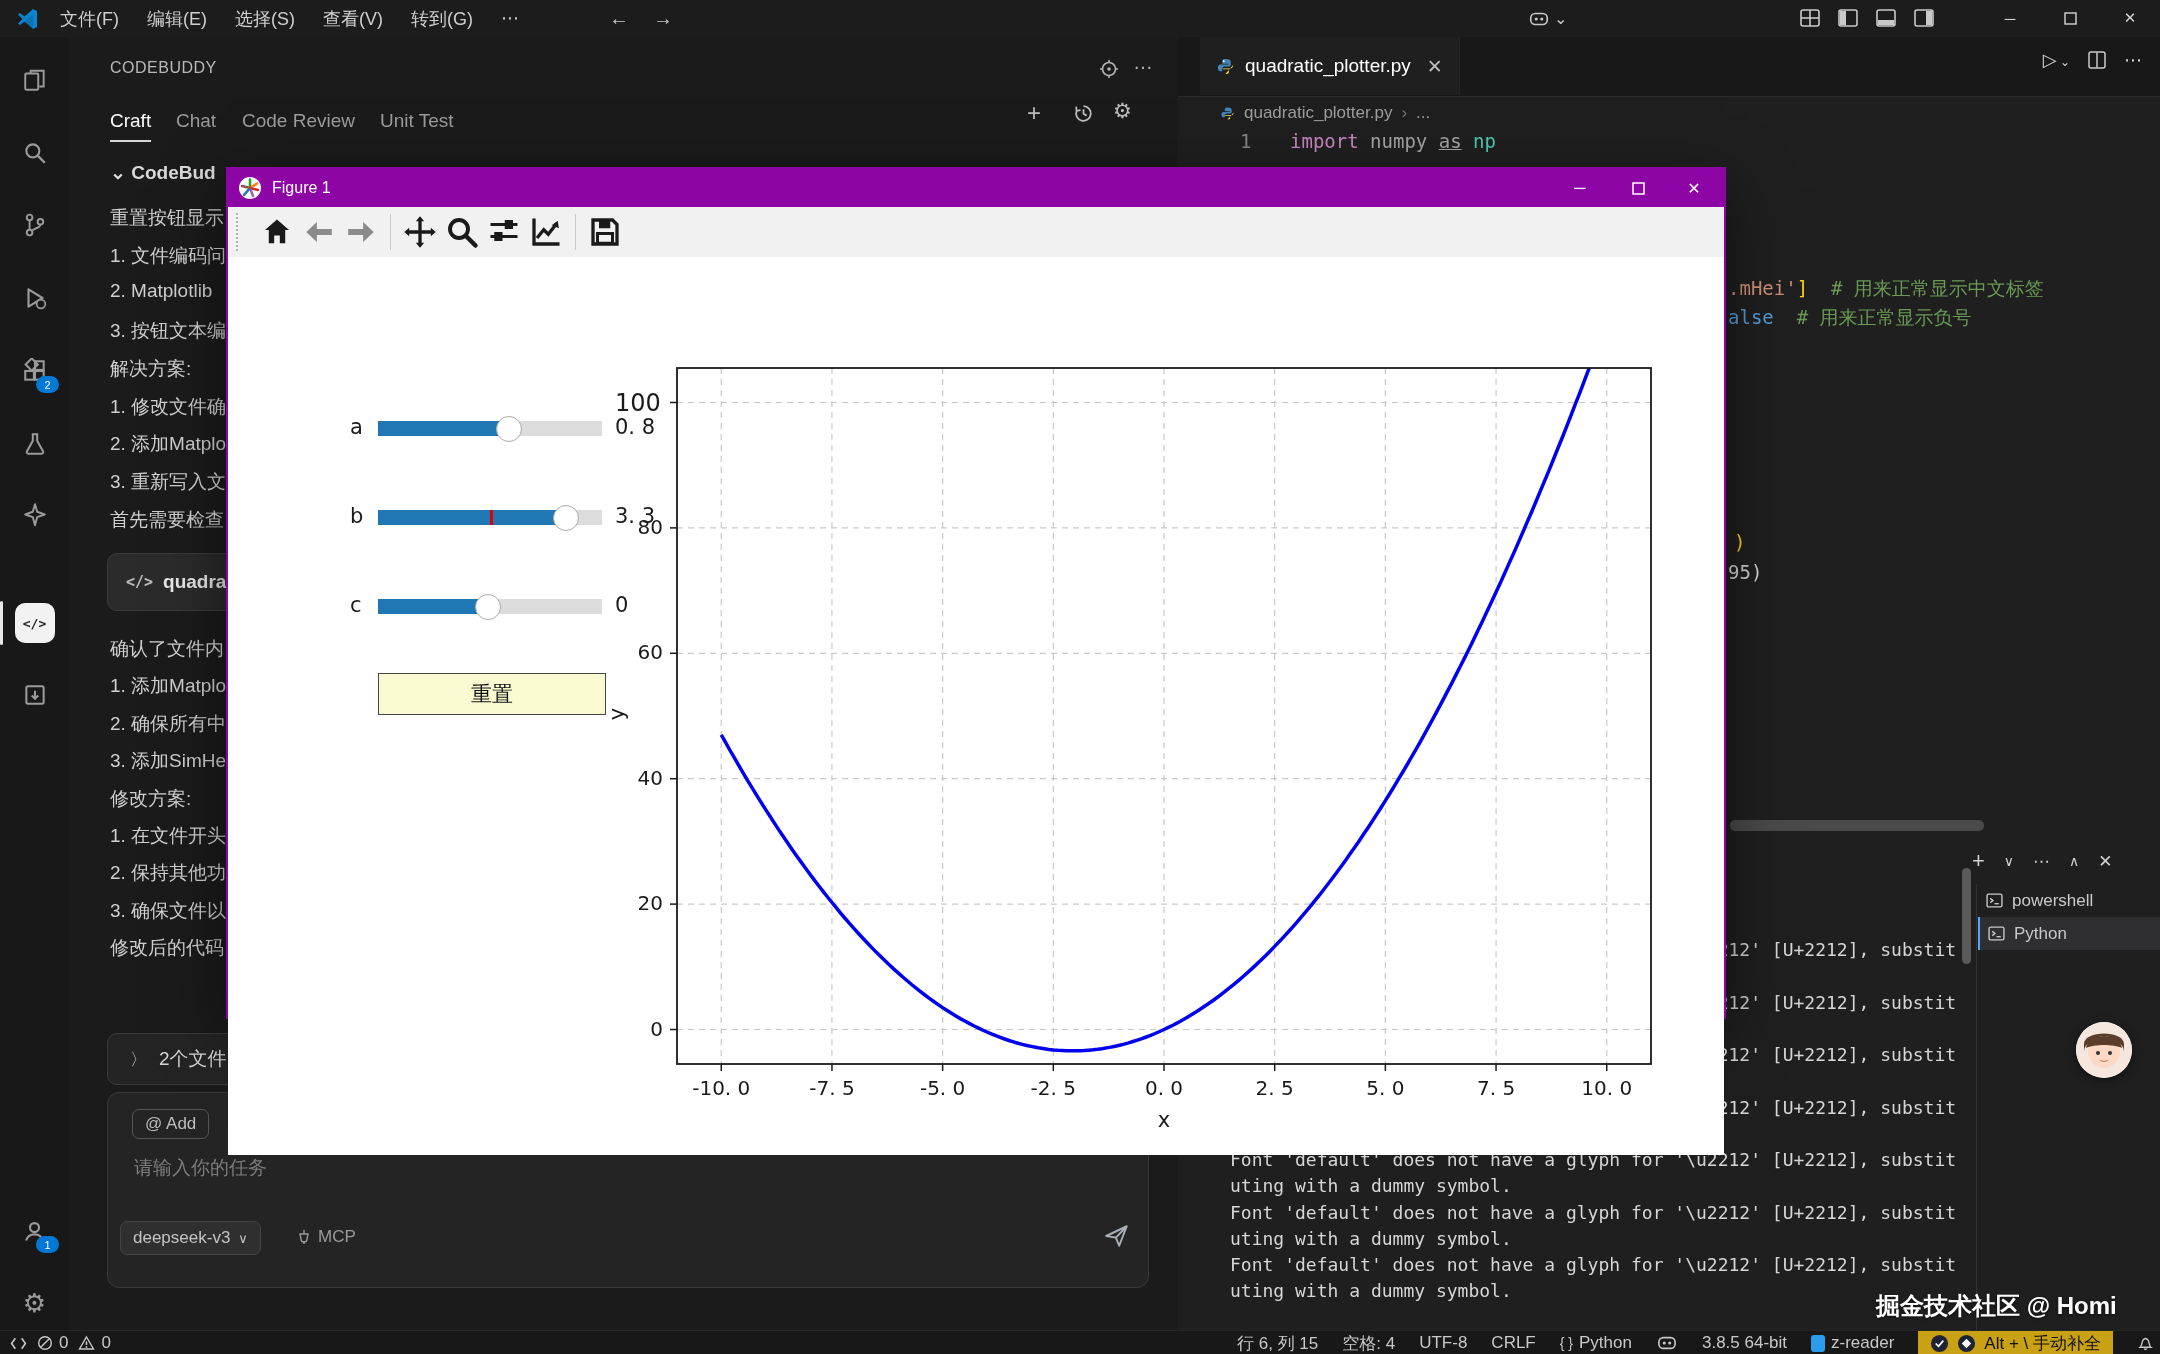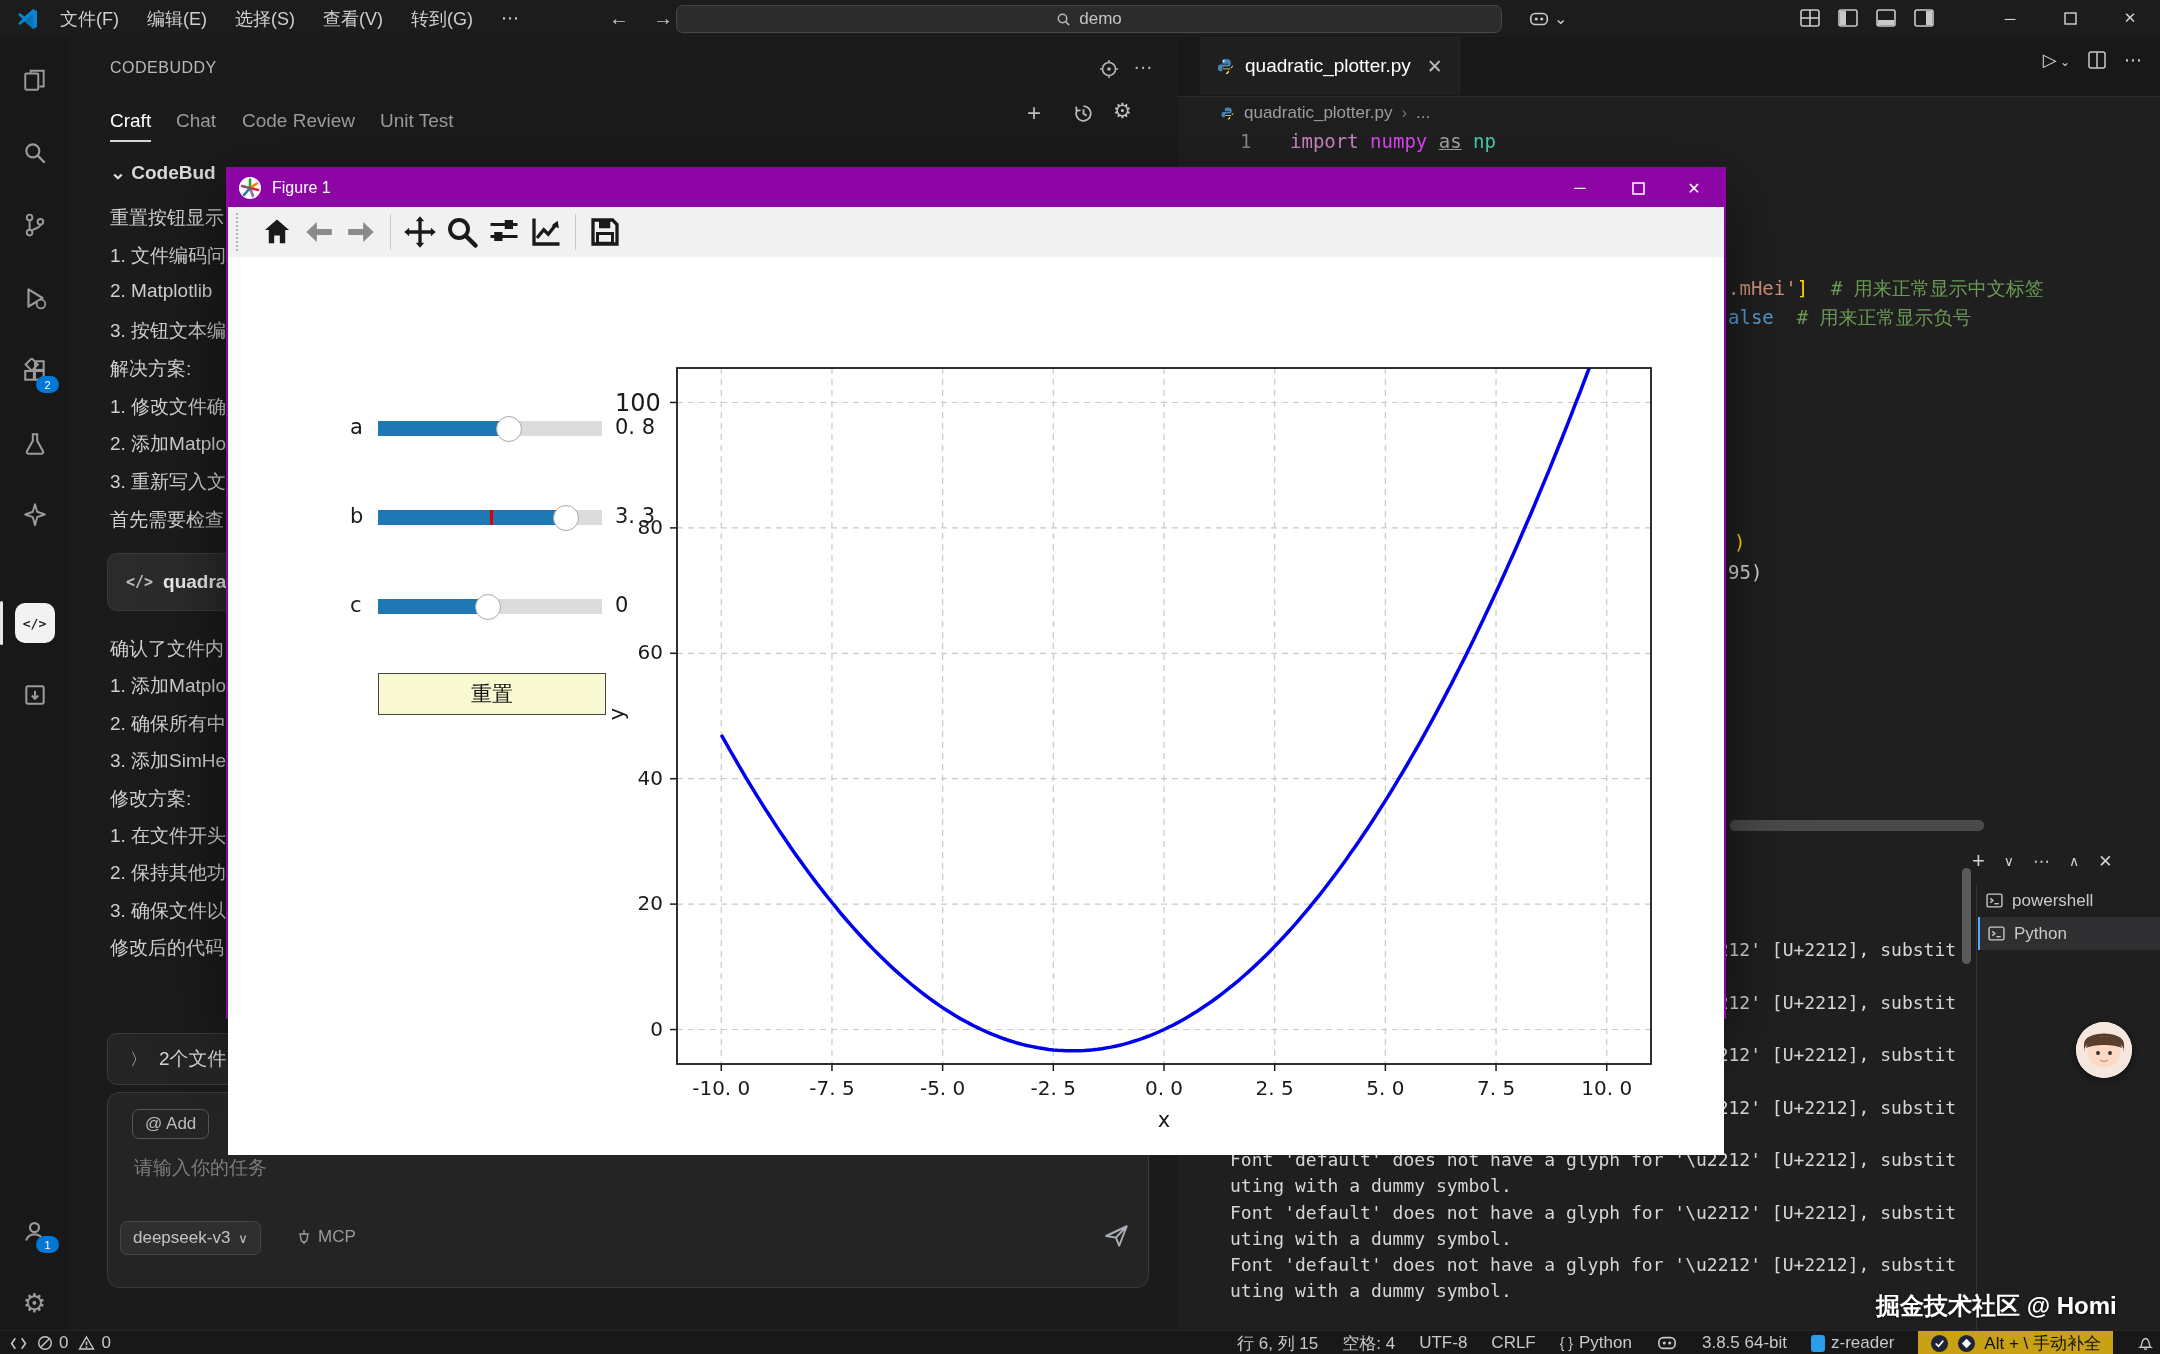--- a/index.html
+++ b/index.html
@@ -90,27 +90,20 @@
     <div id="menubar" style="margin-left:48px">
         <span class="menu-item">文件(F)</span>
         <span class="menu-item">编辑(E)</span>
         <span class="menu-item">选择(S)</span>
         <span class="menu-item">查看(V)</span>
         <span class="menu-item">转到(G)</span>
         <span class="menu-item">⋯</span>
       </div>
     <span class="nav-arrow" style="margin-left:66px">←</span>
     <span class="nav-arrow">→</span>
-    <div id="searchbox">
-      <svg width="15" height="15" viewBox="0 0 16 16">
-        <circle cx="7" cy="7" r="4.5" fill="none" stroke="#b9b9b9" stroke-width="1.6"></circle>
-        <line x1="10.5" y1="10.5" x2="14" y2="14" stroke="#b9b9b9" stroke-width="1.6"></line>
-      </svg>
-      <span>demo</span>
-    </div>
     <svg class="abs" style="left:1528px;top:9px" width="22" height="20" viewBox="0 0 24 20">
       <rect x="3" y="4" width="18" height="12" rx="5" fill="none" stroke="#c9c9c9" stroke-width="1.8"></rect>
       <circle cx="9" cy="10" r="1.7" fill="#c9c9c9"></circle>
         <circle cx="15" cy="10" r="1.7" fill="#c9c9c9"></circle>
     </svg>
     <span class="abs tb-ico" style="left:1554px;top:9px">⌄</span>
     <svg class="abs" style="left:1800px;top:9px" width="20" height="19" viewBox="0 0 20 19">
       <rect x="1" y="1" width="18" height="16" rx="2" fill="none" stroke="#c9c9c9" stroke-width="1.6"></rect>
       <line x1="10" y1="1" x2="10" y2="17" stroke="#c9c9c9" stroke-width="1.6"></line>
         <line x1="1" y1="9" x2="19" y2="9" stroke="#c9c9c9" stroke-width="1.6"></line>
@@ -304,21 +297,21 @@
     <div id="breadcrumb">
       <svg width="15" height="15" viewBox="0 0 20 20">
         <path d="M10 2 C6 2 6.5 4 6.5 5 V7 H13 V8 H4.5 C3 8 2 9.5 2 11.5 C2 13.5 3 15 4.5 15 H6.5 V12.5 C6.5 11 7.5 10 9 10 H13 C14.5 10 15.5 9 15.5 7.5 V5 C15.5 3 14 2 10 2 Z" fill="#4584b6"></path>
         <path d="M10 18 C14 18 13.5 16 13.5 15 V13 H7 V12 H15.5 C17 12 18 10.5 18 8.5" fill="#ffde57"></path>
       </svg>
       <span>quadratic_plotter.py</span>
       <span style="color:#777">›</span>
       <span>...</span>
     </div>
     <div class="codeline" style="left:62px;top:93px;color:#858585">1</div>
-    <div class="codeline" style="left:112px;top:93px" id="code-line1"><span style="color: rgb(197, 134, 192);">import</span><span style="color: #d946ef;"> numpy </span><span style="color: #a3a3a3; text-decoration: underline;">as</span><span style="color: rgb(78, 201, 176);"> np</span></div>
+    <div class="codeline" style="left:112px;top:93px" id="code-line1"><span style="color: rgb(197, 134, 192);">import</span><span style="color: #a3a3a3;"> numpy </span><span style="color: #a3a3a3; text-decoration: underline;">as</span><span style="color: rgb(78, 201, 176);"> np</span></div>
     <div class="scroll-thumb" style="left:552px;top:783px;width:254px;height:11px"></div>
   </div>
 
   <div id="code-frags">
       <div class="codeline" style="left: 1728px; top: 276px;"><span style="color: rgb(206, 145, 120);">.mHei'</span><span style="color: rgb(255, 215, 0);">]</span><span style="color: rgb(106, 153, 85);">  # 用来正常显示中文标签</span></div>
       <div class="codeline" style="left: 1728px; top: 305px;"><span style="color: rgb(86, 156, 214);">alse</span><span style="color: rgb(106, 153, 85);">  # 用来正常显示负号</span></div>
       <div class="codeline" style="left: 1734px; top: 531px;"><span style="color: rgb(255, 215, 0);">)</span></div>
       <div class="codeline" style="left: 1728px; top: 561px;"><span style="color: rgb(212, 212, 212);">95)</span></div>
     </div>
 

